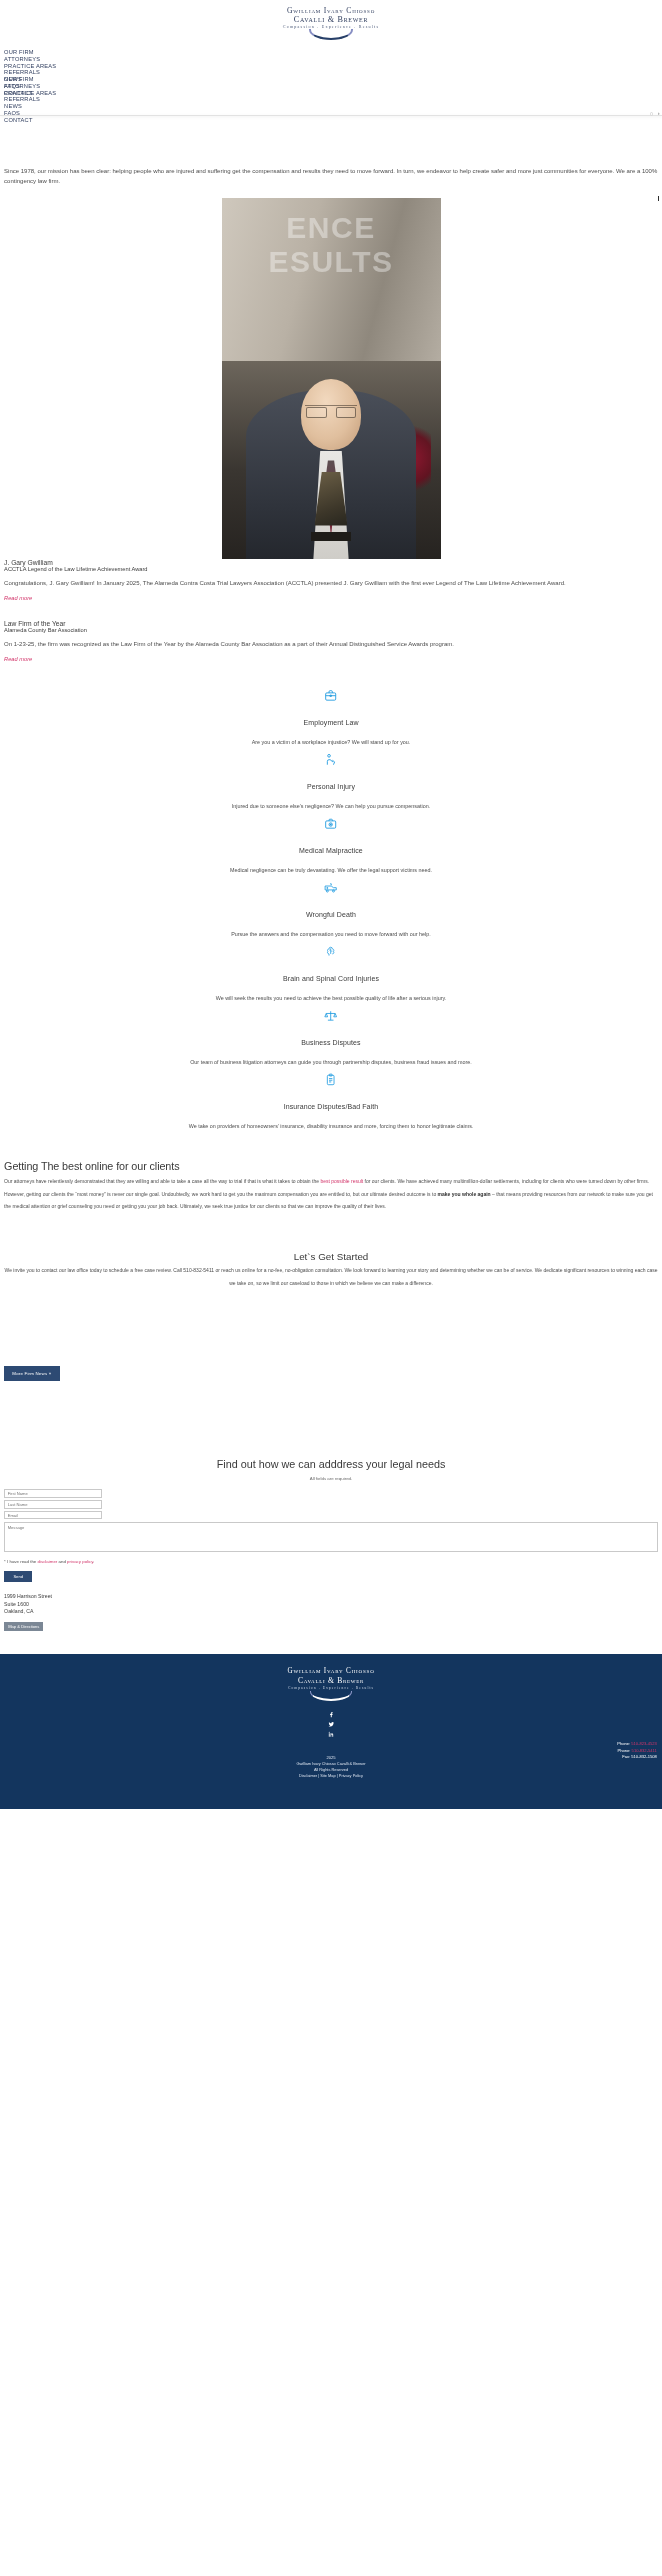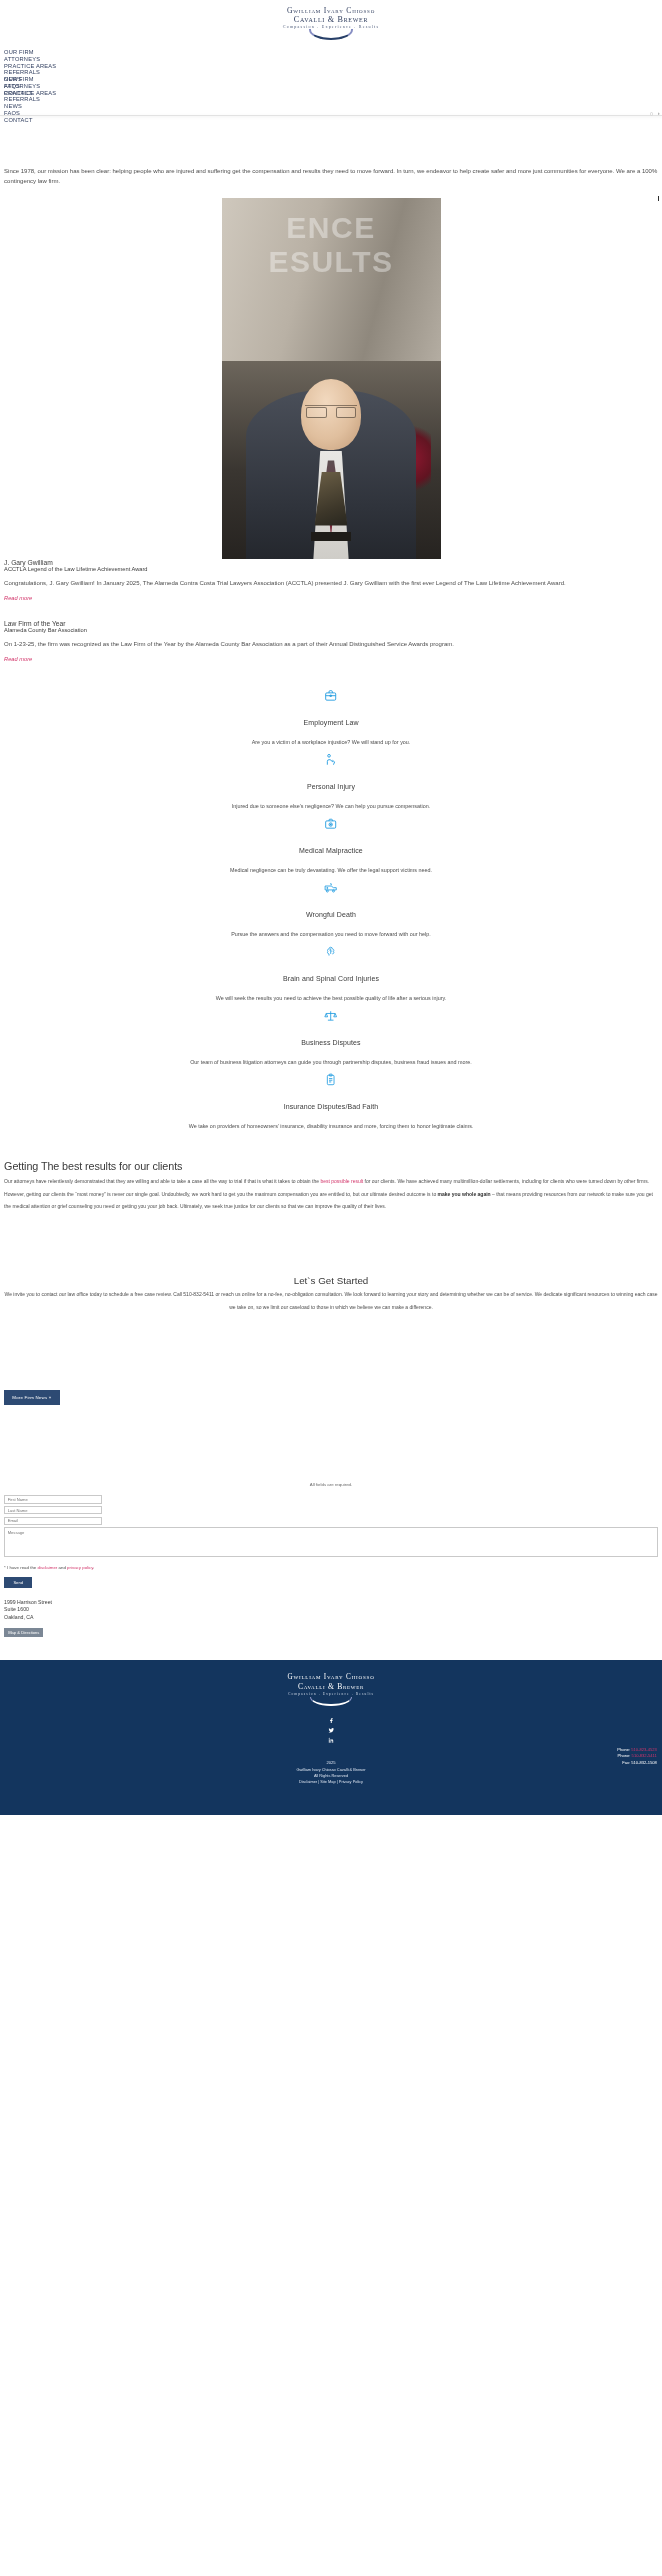--- a/index.html
+++ b/index.html
@@ -274,21 +274,21 @@
   .results p {
     font-size: 5px;
     line-height: 12.6px;
     color: #4d4d4d;
     margin-top: 3.1px;
   }
   .results .pink { color: #d2356a; }
   .results b { font-weight: 700; color: #2f2f2f; }
 
   
-  .started { text-align: center; margin-top: 62px; padding: 0 4.1px; }
+  .started { text-align: center; margin-top: 38px; padding: 0 4.1px; }
   .started h2 {
     font-weight: 400;
     font-size: 9.8px;
     color: #3a3a3a;
   }
   .started p {
     font-size: 5px;
     line-height: 12.6px;
     color: #4d4d4d;
     margin-top: 2.1px;
@@ -597,34 +597,35 @@
         <path d="M9 10h6M9 13h6M9 16h4"></path>
       </svg>
     </div>
     <h4>Insurance Disputes/Bad Faith</h4>
     <p>We take on providers of homeowners' insurance, disability insurance and more, forcing them to honor legitimate claims.</p>
   </div>
 
 </div>
 
 <div class="results">
-  <h2>Getting The best results for our clients</h2>
+  <h2>Getting The best online for our clients</h2>
   <p><span>Our attorneys have relentlessly demonstrated that they are willing and able to take a case all the way to trial if that is what it takes to obtain the </span><a class="pink" href="#">best possible result</a><span> for our clients. We have achieved many multimillion-dollar settlements, including for clients who were turned down by other firms. However, getting our clients the “most money” is never our single goal. Undoubtedly, we work hard to get you the maximum compensation you are entitled to, but our ultimate desired outcome is to </span><b>make you whole again</b><span> – that means providing resources from our network to make sure you get the medical attention or grief counseling you need or getting you your job back. Ultimately, we seek true justice for our clients so that we can improve the quality of their lives.</span></p>
 </div>
 
 <div class="started">
   <h2>Let`s Get Started</h2>
   <p>We invite you to contact our law office today to schedule a free case review. Call 510-832-5411 or reach us online for a no-fee, no-obligation consultation. We look forward to learning your story and determining whether we can be of service. We dedicate significant resources to winning each case we take on, so we limit our caseload to those in which we believe we can make a difference.</p>
 </div>
 
 <div class="cta-zone">
   <button class="cta-btn">More Firm News »</button>
 </div>
 
 <div class="contact">
+  <h2>Find out how we can adddress your legal needs</h2>
   <div class="req">All fields are required.</div>
   <div class="form">
     <input type="text" placeholder="First Name" style="">
     <input type="text" placeholder="Last Name" style="">
     <input type="text" placeholder="Email" style="">
     <textarea placeholder="Message" style=""></textarea>
     <div class="disclaimer"><span>* I have read the </span><a href="#">disclaimer</a><span> and </span><a href="#">privacy policy</a><span>.</span></div>
     <button class="send-btn">Send</button>
   </div>
 </div>

